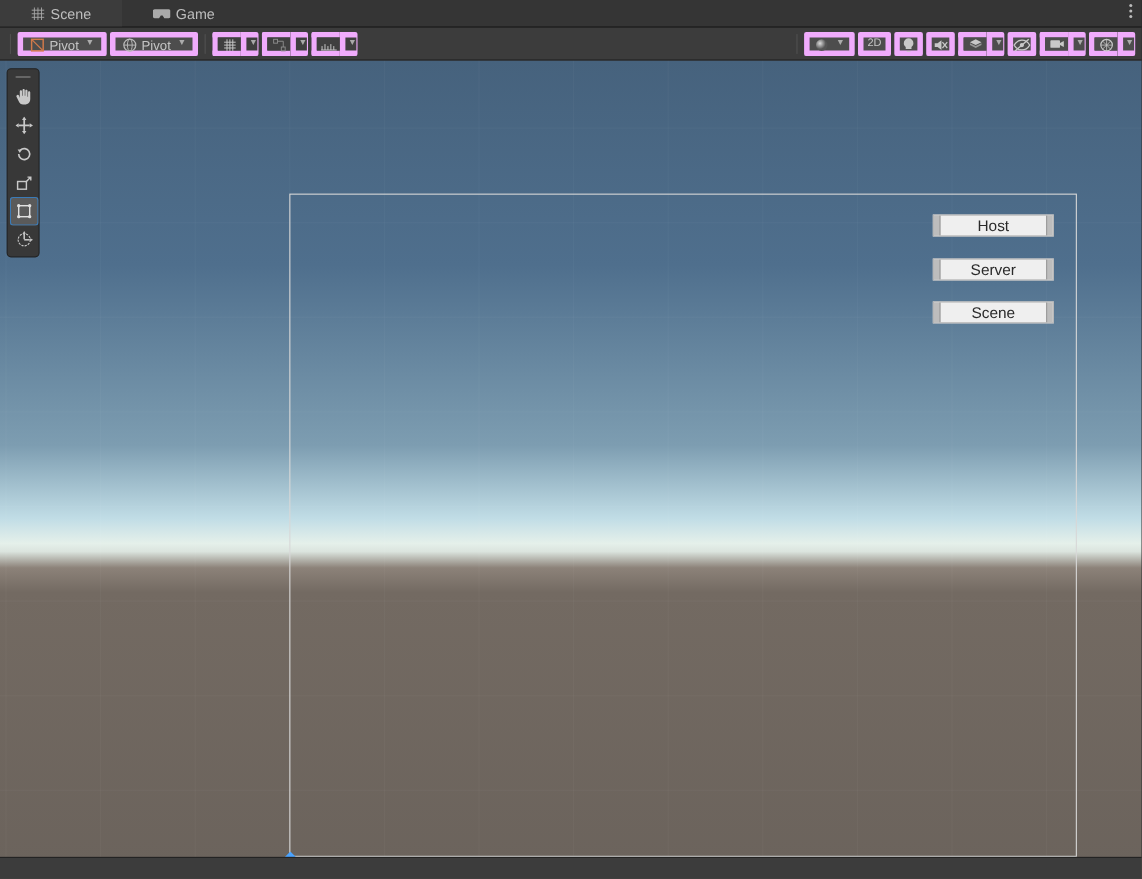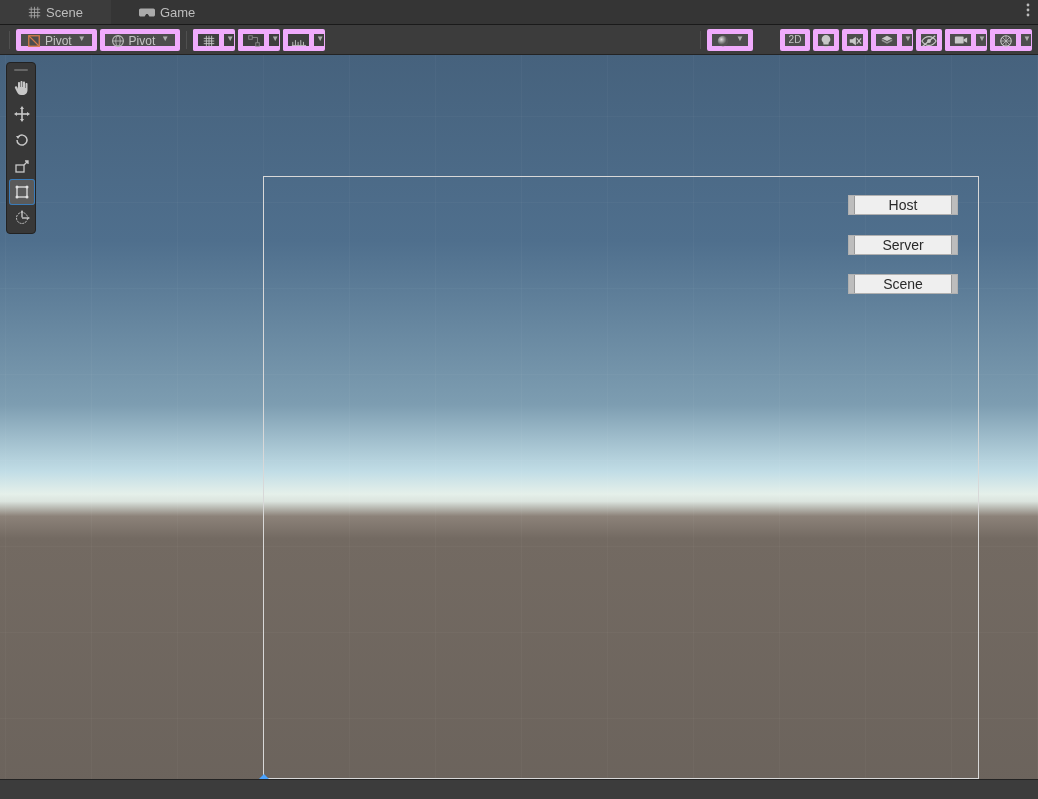--- a/index.html
+++ b/index.html
@@ -341,21 +341,21 @@
               <radialGradient id="rg1" cx="35%" cy="35%">
                 <stop offset="0%" stop-color="#ddd"></stop>
                 <stop offset="100%" stop-color="#555"></stop>
               </radialGradient>
             </defs>
             <circle cx="8" cy="8" r="6" fill="url(#rg1)"></circle>
           </svg>
       </span>
       <span class="dd">▼</span>
     </div>
-    <div class="toolbar-btn icononly" style="width:30px;font-size:10px;margin-left:24px;">
+    <div class="toolbar-btn icononly" style="width:30px;font-size:10px;">
       <span>2D</span>
     </div>
     <div class="toolbar-btn icononly">
       <span>
         <svg width="12" height="14" viewBox="0 0 12 16">
             <path fill="#c8c8c8" d="M6 1a5 5 0 0 1 5 5c0 2-1 3-2 4v2H3v-2c-1-1-2-2-2-4a5 5 0 0 1 5-5zM4 14h4v1H4z"></path>
           </svg>
       </span>
     </div>
     <div class="toolbar-btn icononly">

